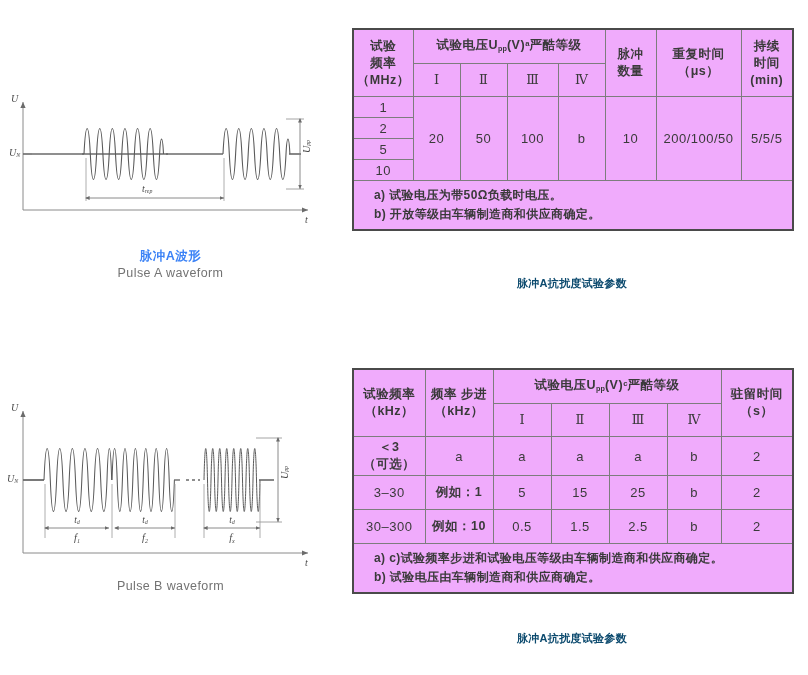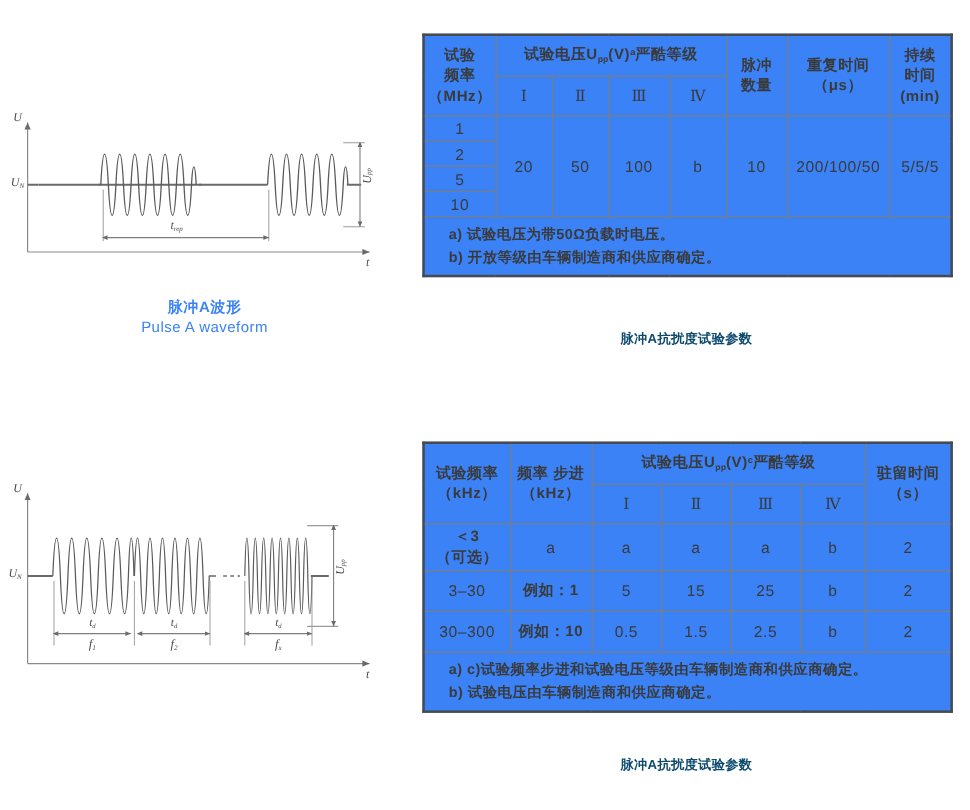--- a/index.html
+++ b/index.html
@@ -25,21 +25,21 @@
   .fig-caption .cn {
     font-size: 12.5px;
     font-weight: bold;
     color: #3b82f6;
     letter-spacing: .5px;
     line-height: 17px;
     white-space: nowrap;
   }
   .fig-caption .en {
     font-size: 12.5px;
-    color: #3b82f6;
+    color: #737373;
     letter-spacing: .4px;
     line-height: 17px;
     white-space: nowrap;
   }
 
   .tbl-caption { position: absolute; text-align: center; width: 100%; }
   .tbl-caption .cn {
     font-size: 11px;
     font-weight: bold;
     color: #0c4a6e;
@@ -53,21 +53,21 @@
     letter-spacing: .2px;
     line-height: 15px;
     white-space: nowrap;
   }
 
   
   table.spec {
     border-collapse: collapse;
     table-layout: fixed;
     position: absolute;
-    background: #3b82f6;
+    background: #f0abfc;
   }
   table.spec td {
     border: 1px solid #7d7d7d;
     text-align: center;
     vertical-align: middle;
     color: #3a3a3a;
     padding: 0;
   }
   table.spec td.cn {
     font-size: 12.5px;
@@ -284,20 +284,21 @@
   </div>
   <div class="abs ctr" style="left:120px; top:134px; width:34px; font-family:'Liberation Serif',serif; font-style:italic; font-size:10.5px; color:#4a4a4a;">
     <span>f</span><sub class="ss">2</sub>
   </div>
   <div class="abs ctr" style="left:207px; top:134px; width:34px; font-family:'Liberation Serif',serif; font-style:italic; font-size:10.5px; color:#4a4a4a;">
     <span>f</span><sub class="ss">x</sub>
   </div>
 </div>
 
 <div class="fig-caption" style="left:58px; top:578px; width:225px;">
+  <div class="en">Pulse B waveform</div>
 </div>
 
 <table class="spec" style="left:352px; top:28px; width:440px;">
   <colgroup>
     <col style="width:60px">
       <col style="width:47px">
       <col style="width:47px">
     <col style="width:51px">
       <col style="width:47px">
       <col style="width:51px">

